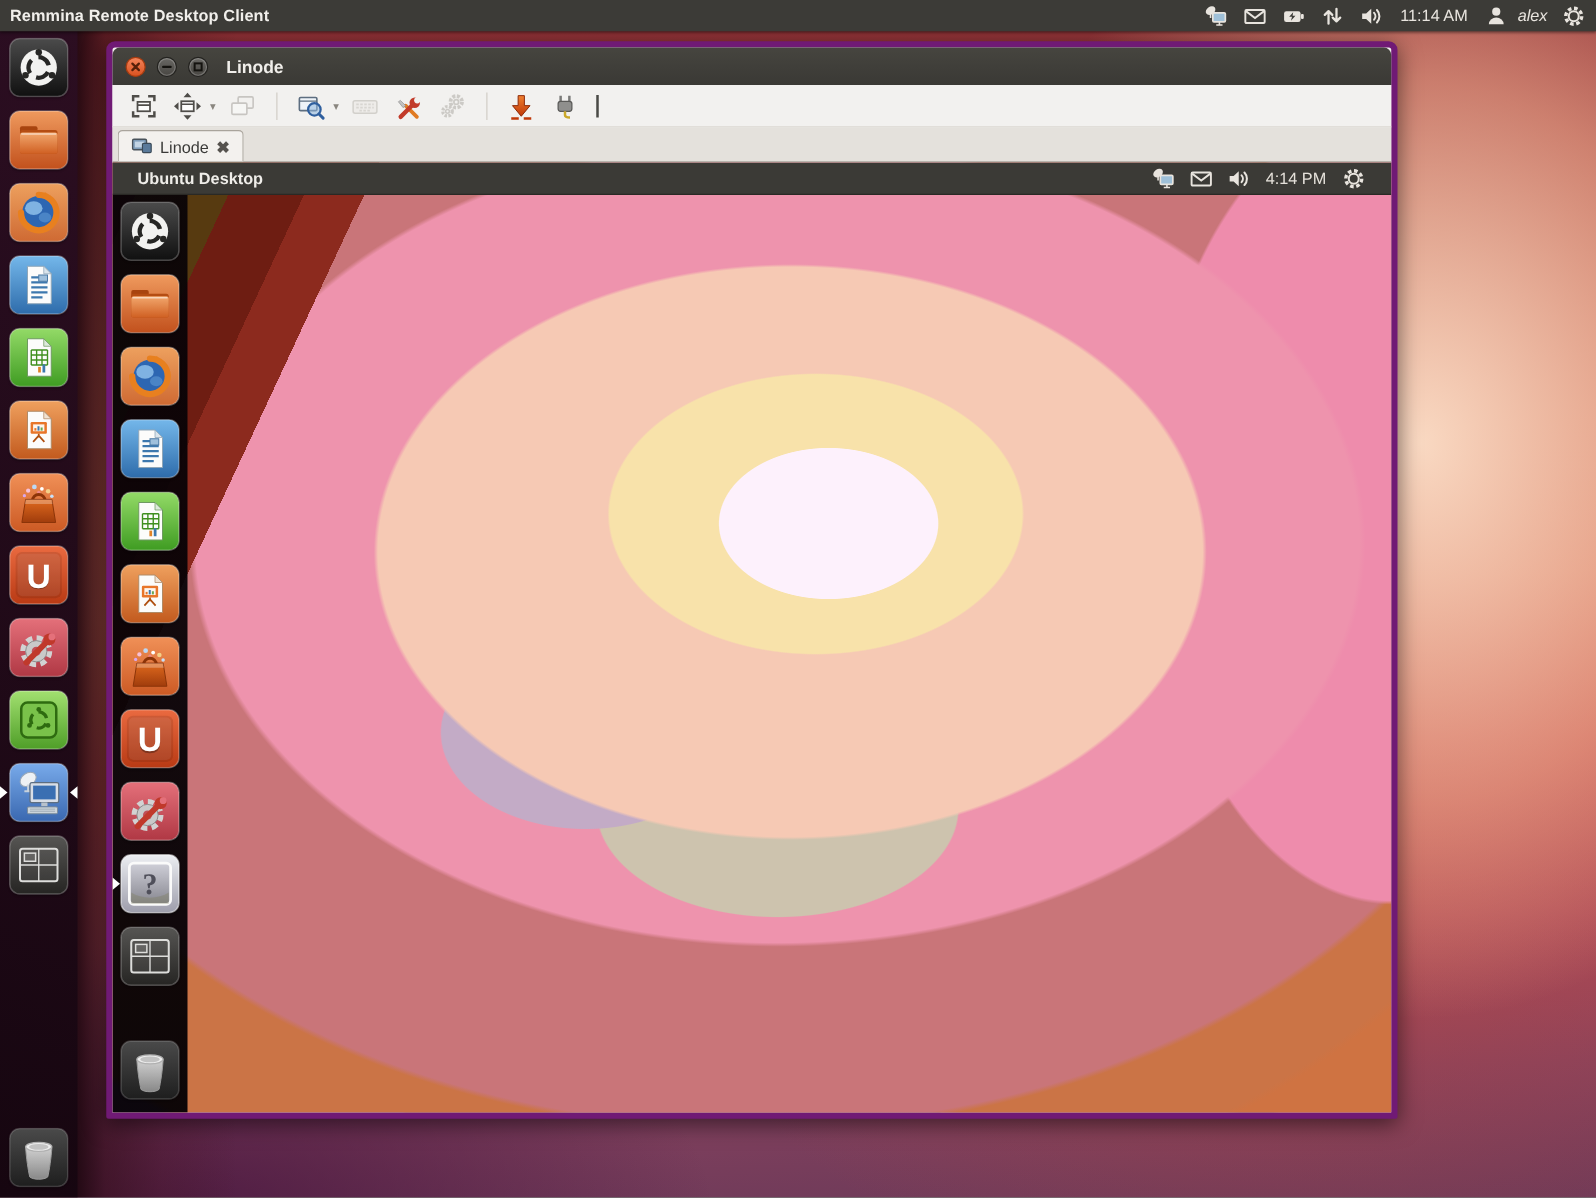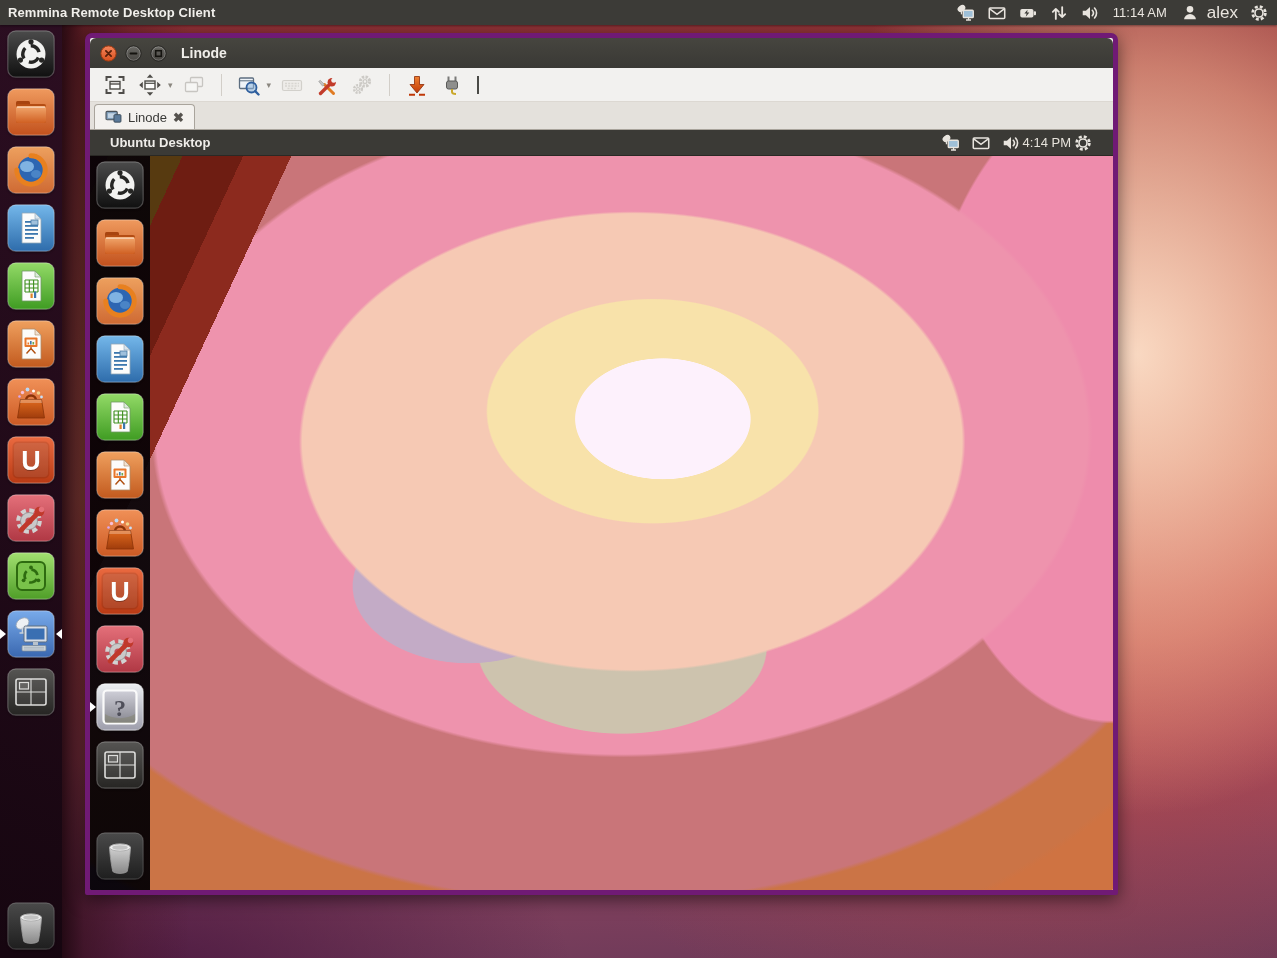--- a/index.html
+++ b/index.html
@@ -15,21 +15,21 @@
     linear-gradient(178deg,#8a2b33 0%,#a84a44 20%,#c4624f 38%,#cd6a55 50%,#c25250 63%,#a84a5c 77%,#84415e 89%,#6d3a59 100%);}
 
   
   .host-panel{position:absolute;left:0;top:0;right:0;height:25px;background:#3c3b37;z-index:40;
     display:flex;align-items:center;padding:0 8px;box-shadow:0 1px 2px rgba(0,0,0,.4);}
   .host-panel .ptitle{color:#f1efeb;font-size:13px;font-weight:bold;letter-spacing:.1px;}
   .ptray{margin-left:auto;display:flex;align-items:center;gap:11px;text-align:right;}
   .trayic{display:flex;align-items:center;}
   .trayic svg{width:20px;height:20px;display:block;}
   .ptime{color:#e9e5df;font-size:13px;margin:0 2px;}
-  .puser{color:#e9e5df;font-size:17px;margin-left:-4px;}
+  .puser{color:#e9e5df;font-size:13px;margin-left:-4px;font-style:italic;}
 
   
   .launcher{position:absolute;left:0;top:25px;bottom:0;width:62px;z-index:30;
     background:linear-gradient(180deg, rgba(44,14,34,.94), rgba(22,6,16,.96));
     display:flex;flex-direction:column;padding-top:5px;box-sizing:border-box;}
   .lrow{position:relative;flex:0 0 48px;height:48px;margin-bottom:10px;display:flex;justify-content:center;}
   .lrow.pin{margin-top:auto;margin-bottom:8px;}
   .tile{width:48px;height:48px;cursor:pointer;}
   .tile svg{width:48px;height:48px;display:block;filter:drop-shadow(0 1px 1px rgba(0,0,0,.45));}
   .arrowL{position:absolute;left:0;top:50%;transform:translateY(-50%);width:0;height:0;
@@ -82,21 +82,21 @@
     radial-gradient(220px 150px at 8% 79%,#c2539c 90%,rgba(0,0,0,0) 91%),
     radial-gradient(260px 170px at 88% 103%,#cf7342 92%,rgba(0,0,0,0) 93%),
     radial-gradient(130px 85px at 64% 102%,#7a2058 92%,rgba(0,0,0,0) 93%),
     radial-gradient(560px 280px at 40% 106%,#5e2130 94%,rgba(0,0,0,0) 95%),
     radial-gradient(900px 660px at 46% 46%,#bc3c35 97%,rgba(0,0,0,0) 98%),
     radial-gradient(1030px 800px at 44% 48%,#993022 97%,rgba(0,0,0,0) 98%),
     linear-gradient(160deg,#5c1520,#70202c 55%,#5f1e2b);}
   .rpanel{position:absolute;top:0;left:0;right:0;height:26px;background:#3b3a36;z-index:6;
     display:flex;align-items:center;padding:0 20px;border-bottom:1px solid #2a2925;box-sizing:border-box;}
   .rtitle{color:#efede9;font-weight:bold;font-size:13px;}
-  .rtray{margin-left:auto;display:flex;align-items:center;}
+  .rtray{margin-left:auto;display:flex;align-items:center;gap:10px;}
   .rtime{color:#e5e1da;font-size:13px;margin:0 2px;}
   .rlauncher{position:absolute;left:0;top:26px;bottom:0;width:60px;z-index:5;
     background:linear-gradient(180deg,rgba(8,3,7,.92),rgba(4,1,4,.95));
     display:flex;flex-direction:column;padding-top:5px;box-sizing:border-box;}
   .rlauncher .lrow{flex:0 0 48px;}
   .rlauncher .lrow.pin{margin-bottom:10px;}
 
   .icon-defs{position:absolute;width:0;height:0;overflow:hidden;}
 </style>
 </head>

